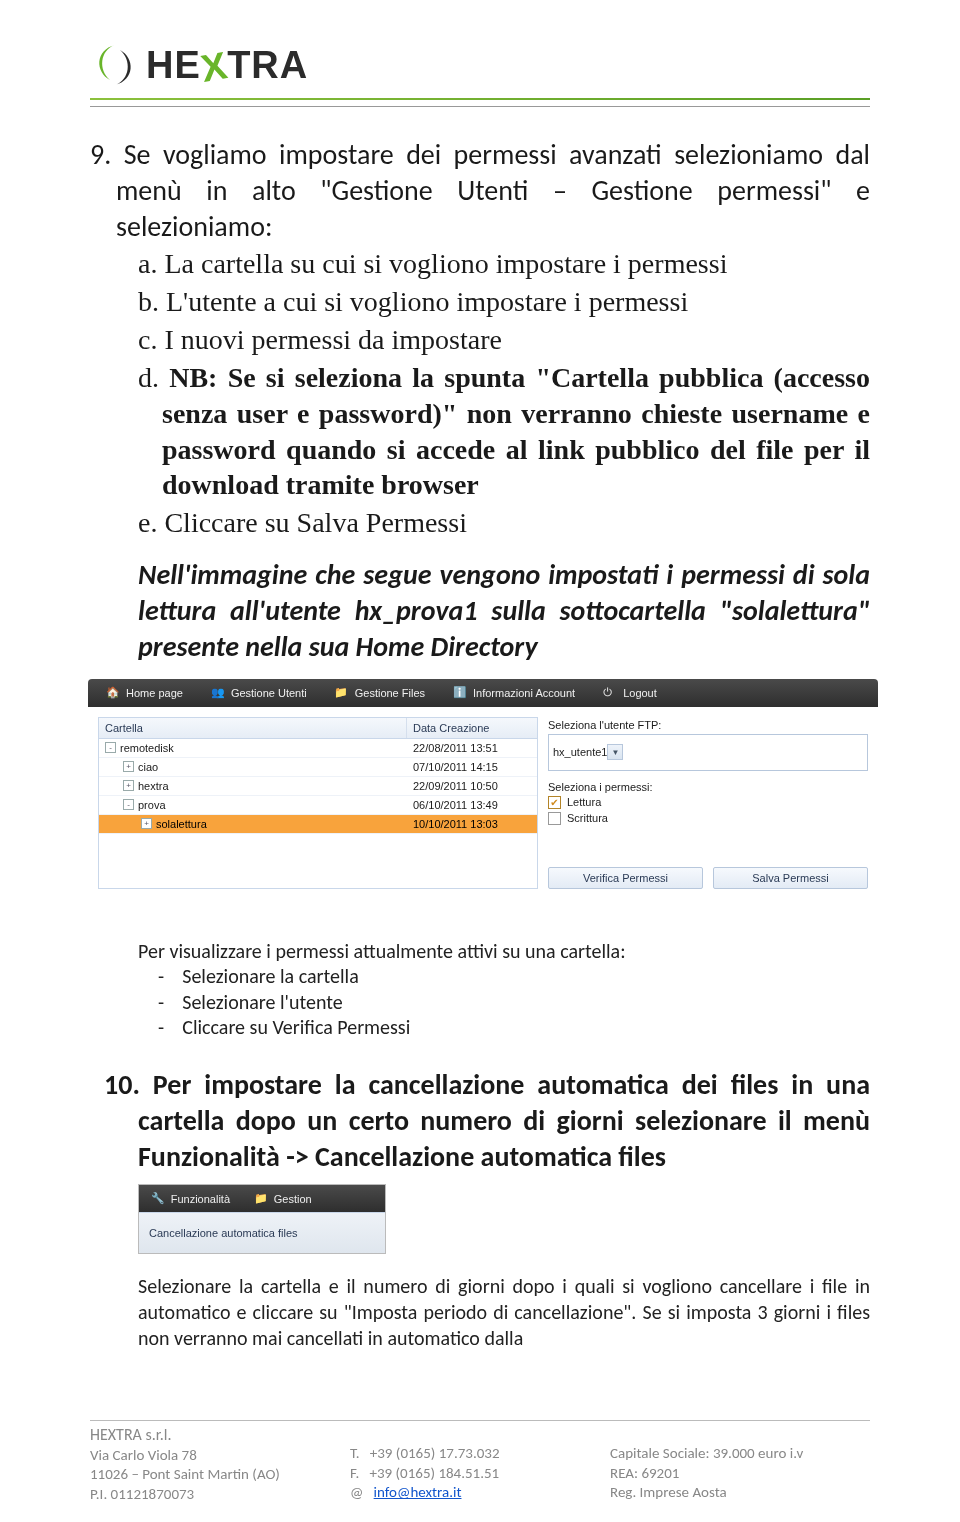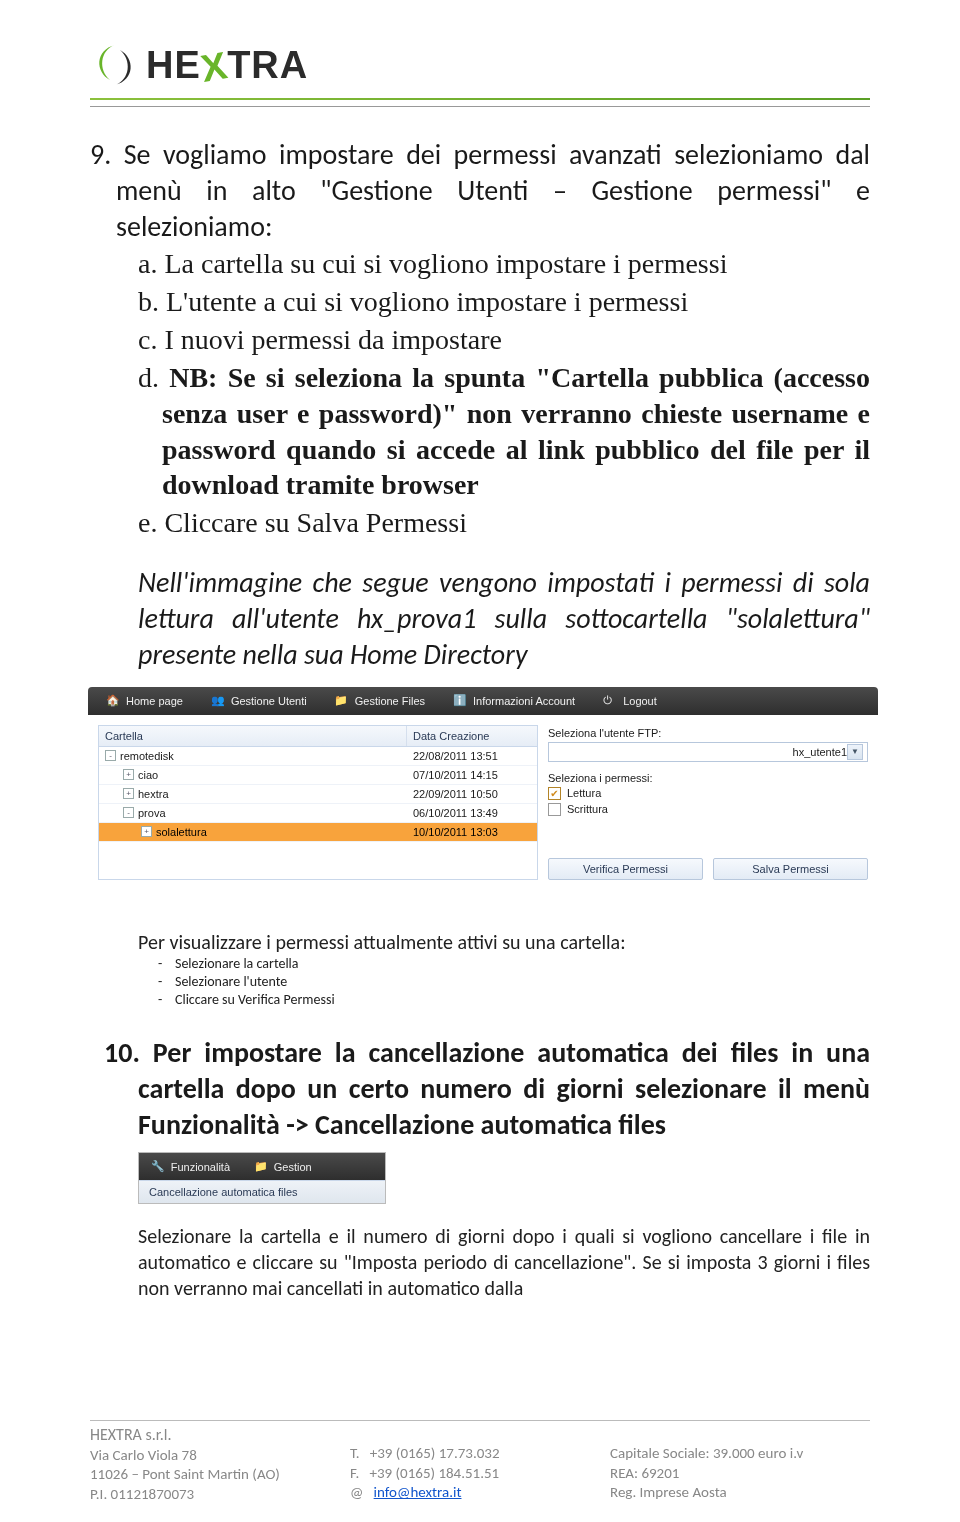--- a/index.html
+++ b/index.html
@@ -42,21 +42,21 @@
   .hr-gray {
     height: 1px;
     background: #999;
     margin-bottom: 30px;
   }
 
   .body-text { font-size: 28px; line-height: 1.28; color:#1a1a1a; }
   .ol-item { margin-left: 26px; text-indent:-26px; text-align: justify; margin-bottom: 2px;}
   .sub { margin-left: 72px; text-indent:-24px; text-align: justify; margin-bottom: 2px; font-family: Liberation Serif, serif; }
   .sub strong { font-weight:700; }
-  .italic-note { font-style: italic; margin-left: 48px; text-align: justify; margin-top:24px; margin-bottom:14px; }
+  .italic-note { font-style: italic; margin-left: 48px; text-align: justify; margin-top:16px; margin-bottom:14px;font-weight:bold; }
 
   
   .shot1 {
     margin: 8px 0 40px -2px;
     width: 790px;
     font-family: Tahoma, Arial, sans-serif;
     font-size: 11px;
   }
   .nav {
     background: linear-gradient(#4a4a4a,#2e2e2e);
@@ -83,54 +83,54 @@
   .trow .td1 { flex:1; padding:3px 6px; display:flex; align-items:center; gap:4px; color:#1a1a1a;}
   .trow .td2 { width:130px; padding:3px 6px; color:#1a1a1a;}
   .exp { width:11px; height:11px; border:1px solid #9aa; display:inline-flex; align-items:center; justify-content:center; font-size:8px; color:#556; background:#fff; }
   .trow.sel { background:#f8a33c; color:#000; }
   .trow.sel .td1, .trow.sel .td2 { color:#000;}
   .right {
     flex:1;
   }
   .lbl { font-size:11px; color:#1a1a1a; margin:2px 0 3px; }
   .combo {
-    border:1px solid #b7c7dc; background:#fff; height:20px;
-    display:flex; align-items:center; justify-content:flex-end;
+    border:1px solid #b7c7dc; background:#fff; height:37px;
+    display:flex; align-items:center; justify-content:flex-start;
     padding:0 4px; font-size:11px; margin-bottom:10px;
   }
   .combo .arrow { width:16px; height:16px; background:linear-gradient(#eef3fa,#d9e4f0); border:1px solid #b7c7dc; display:flex; align-items:center; justify-content:center; font-size:8px; color:#456;}
   .chkrow { display:flex; align-items:center; gap:6px; margin:3px 0;}
   .chk { width:13px; height:13px; border:1px solid #b38428; background:#fff; display:inline-flex; align-items:center; justify-content:center; font-size:10px; color:#d08a1d;}
   .chk.empty { border-color:#999; color:transparent;}
   .btnrow { display:flex; gap:10px; margin-top:14px;}
   .btn {
     flex:1; border:1px solid #b7c7dc; background:linear-gradient(#f6f9fd,#e3ebf5);
     color:#2a3a55; padding:4px 0; text-align:center; font-size:11px; border-radius:2px;margin-top:28px;
   }
 
   .para { margin-left:48px; text-align:justify; font-size:20px; line-height:1.28; }
-  .dash-list { margin-left:48px; font-size:14px; line-height:1.28;}
+  .dash-list { margin-left:48px; font-size:20px; line-height:1.28;}
   .dash-list .dl { margin-left:48px; text-indent:-28px; }
 
   
   .shot2 {
     margin: 10px 0 20px 48px;
     width: 248px;
     font-family: Tahoma, Arial, sans-serif;
     font-size:11px;
     border:1px solid #bbb;
   }
   .shot2 .nav2 {
     background:linear-gradient(#4a4a4a,#2e2e2e);
     display:flex; color:#eee;
   }
   .shot2 .nav2 .ni { display:flex; align-items:center; gap:6px; padding:7px 12px;}
   .shot2 .sub2 {
     background:linear-gradient(#eef2f7,#dfe6ee);
-    color:#2a3a55; padding:5px 10px;
+    color:#2a3a55; padding:14px 10px;
     border-top:1px solid #c9d7ea;
   }
 
   .footer {
     position:absolute;
     bottom:18px; left:90px; right:90px;
     border-top:1px solid #bbb;
     padding-top:4px;
     font-size:15px;
     color:#888;

